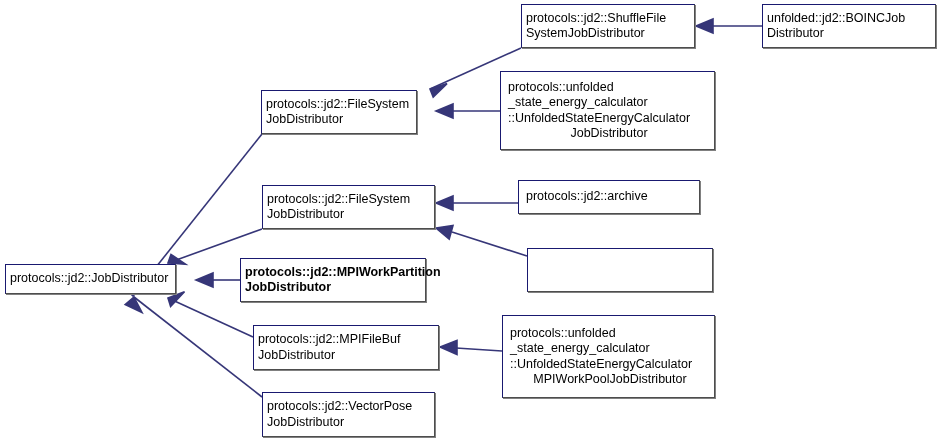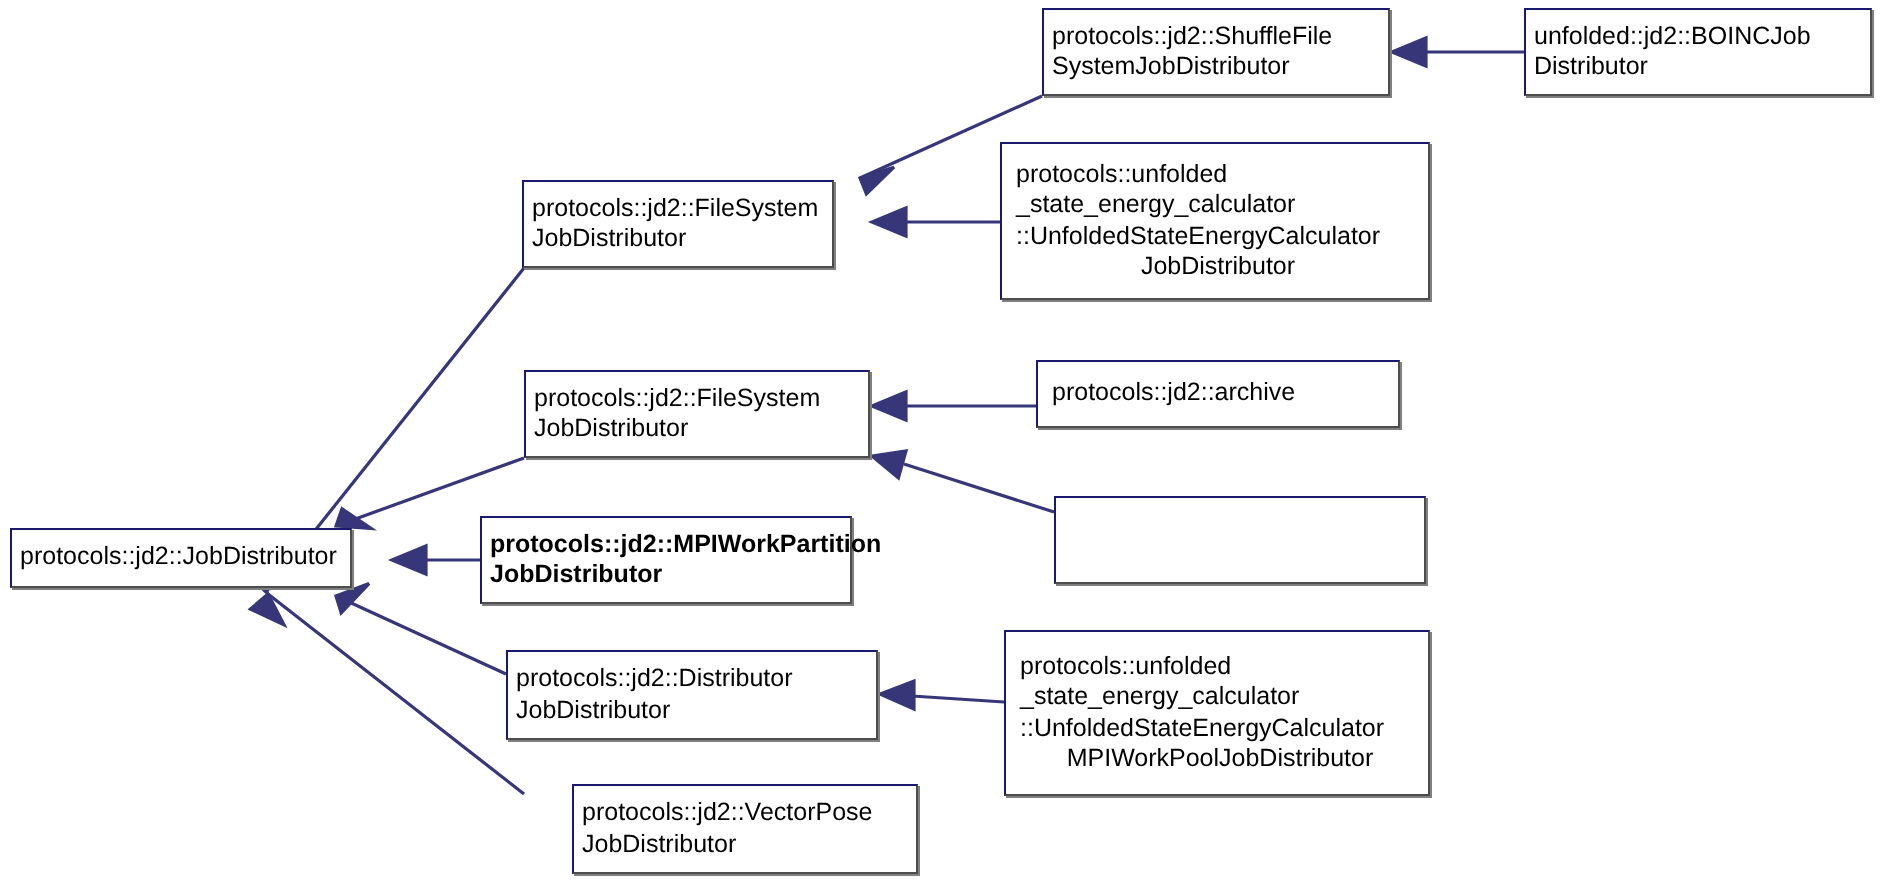--- a/index.html
+++ b/index.html
@@ -116,18 +116,18 @@
   <div id="node-layer">
       <div class="node center" title="protocols::jd2::JobDistributor" style="left: 5px; top: 264px; width: 171px; height: 30px;"><span class="label">protocols::jd2::JobDistributor</span></div>
       <div class="node center" title="protocols::jd2::FileSystemJobDistributor" style="left: 261px; top: 90px; width: 156px; height: 44px;"><span class="label">protocols::jd2::FileSystem</span><span class="label">JobDistributor</span></div>
       <div class="node center" title="protocols::jd2::ShuffleFileSystemJobDistributor" style="left: 521px; top: 4px; width: 174px; height: 44px;"><span class="label">protocols::jd2::ShuffleFile</span><span class="label">SystemJobDistributor</span></div>
       <div class="node center" title="protocols::jd2::BOINCJobDistributor" style="left: 762px; top: 4px; width: 174px; height: 44px;"><span class="label">unfolded::jd2::BOINCJob</span><span class="label">Distributor</span></div>
       <div class="node leftal" title="protocols::unfolded_state_energy_calculator::UnfoldedStateEnergyCalculatorJobDistributor" style="left: 500px; top: 71px; width: 215px; height: 79px;"><span class="label">protocols::unfolded</span><span class="label">_state_energy_calculator</span><span class="label">::UnfoldedStateEnergyCalculator</span><span class="label last">JobDistributor</span></div>
       <div class="node center" title="protocols::jd2::MPIFileBufJobDistributor" style="left: 262px; top: 185px; width: 173px; height: 44px;"><span class="label">protocols::jd2::FileSystem</span><span class="label">JobDistributor</span></div>
       <div class="node leftal" title="protocols::jd2::archive::MPIArchiveJobDistributor" style="left: 518px; top: 180px; width: 182px; height: 34px;"><span class="label">protocols::jd2::archive</span></div>
       <div class="node center" title="protocols::jd2::MPIMultiCommJobDistributor" style="left: 527px; top: 248px; width: 186px; height: 44px;"></div>
       <div class="node center" title="protocols::jd2::MPIWorkPartitionJobDistributor" style="left: 240px; top: 258px; width: 186px; height: 44px; font-weight: bold;"><span class="label">protocols::jd2::MPIWorkPartition</span><span class="label">JobDistributor</span></div>
-      <div class="node center" title="protocols::jd2::MPIWorkPoolJobDistributor" style="left: 253px; top: 325px; width: 186px; height: 45px;"><span class="label">protocols::jd2::Distributor</span><span class="label">JobDistributor</span></div>
+      <div class="node center" title="protocols::jd2::MPIWorkPoolJobDistributor" style="left: 253px; top: 325px; width: 186px; height: 45px;"><span class="label">protocols::jd2::MPIFileBuf</span><span class="label">JobDistributor</span></div>
       <div class="node leftal" title="protocols::unfolded_state_energy_calculator::UnfoldedStateEnergyCalculatorMPIWorkPoolJobDistributor" style="left: 502px; top: 315px; width: 213px; height: 83px;"><span class="label">protocols::unfolded</span><span class="label">_state_energy_calculator</span><span class="label">::UnfoldedStateEnergyCalculator</span><span class="label last">MPIWorkPoolJobDistributor</span></div>
-      <div class="node center" title="protocols::jd2::VectorPoseJobDistributor" style="left: 262px; top: 392px; width: 173px; height: 45px; margin-left: 24px;"><span class="label">protocols::jd2::VectorPose</span><span class="label">JobDistributor</span></div>
+      <div class="node center" title="protocols::jd2::VectorPoseJobDistributor" style="left: 262px; top: 392px; width: 173px; height: 45px;"><span class="label">protocols::jd2::VectorPose</span><span class="label">JobDistributor</span></div>
     </div>
 
 </div>
 
 </body></html>

